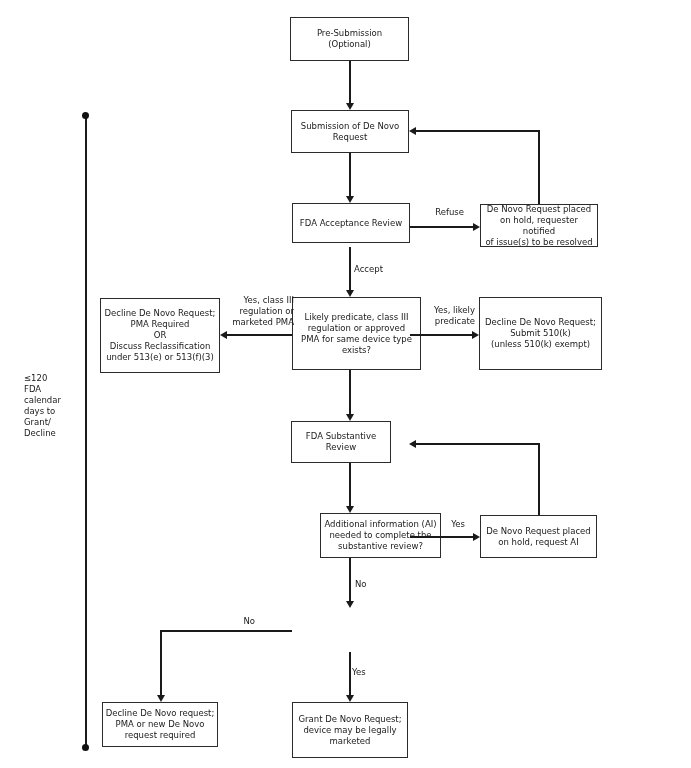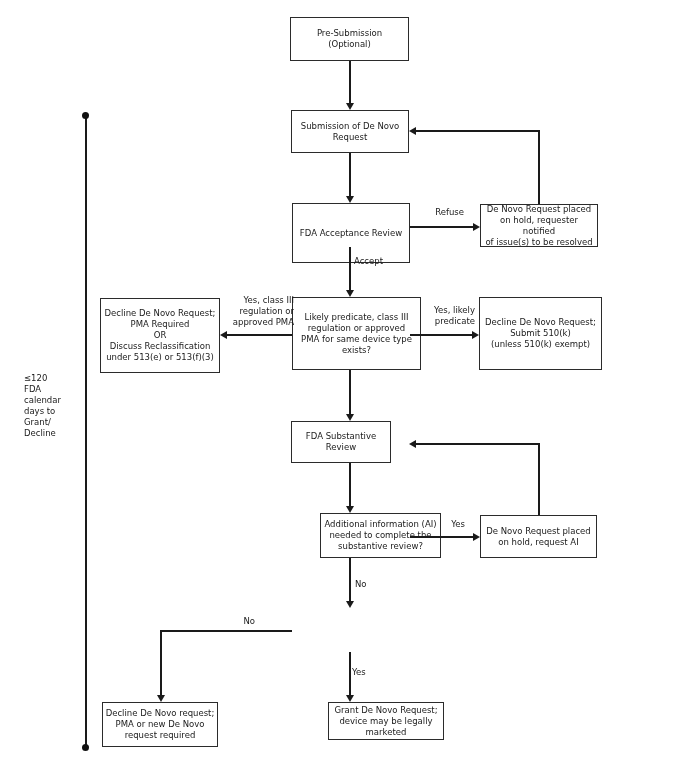--- a/index.html
+++ b/index.html
@@ -59,21 +59,21 @@
 </style>
 </head>
 <body>
 
 <div id="canvas">
 
   <div class="box" style="left:291px; top:110px; width:118px; height:43px;">Submission of De Novo
 Request</div>
   <div class="box" style="left:290px; top:17px;  width:119px; height:44px;">Pre-Submission
 (Optional)</div>
-  <div class="box" style="left:292px; top:203px; width:118px; height:60px;">FDA Acceptance Review</div>
+  <div class="box" style="left:292px; top:203px; width:118px; height:40px;">FDA Acceptance Review</div>
   <div class="box" style="left:480px; top:204px; width:118px; height:43px;">De Novo Request placed
 on hold, requester notified
 of issue(s) to be resolved</div>
   <div class="box" style="left:292px; top:297px; width:129px; height:73px;">Likely predicate, class III
 regulation or approved
 PMA for same device type
 exists?</div>
   <div class="box" style="left:100px; top:298px; width:120px; height:75px;">Decline De Novo Request;
 PMA Required
 OR
@@ -84,21 +84,21 @@
 (unless 510(k) exempt)</div>
   <div class="box" style="left:291px; top:421px; width:100px; height:42px;">FDA Substantive Review</div>
   <div class="box" style="left:289px; top:513px; width:121px; height:45px;margin-left:31px;">Additional information (AI)
 needed to complete the
 substantive review?</div>
   <div class="box" style="left:480px; top:515px; width:117px; height:43px;">De Novo Request placed
 on hold, request AI</div>
   <div class="box" style="left:102px; top:702px; width:116px; height:45px;">Decline De Novo request;
 PMA or new De Novo
 request required</div>
-  <div class="box" style="left:292px; top:702px; width:116px; height:38px;margin-left:36px;">Grant De Novo Request;
+  <div class="box" style="left:292px; top:702px; width:116px; height:56px;">Grant De Novo Request;
 device may be legally
 marketed</div>
 
   <div class="vline" style="left:349px; top:61px;  height:42px;"></div>
   <div class="arr-d" style="left:346px; top:103px;"></div>
 
   <div class="vline" style="left:349px; top:153px; height:43px;"></div>
   <div class="arr-d" style="left:346px; top:196px;"></div>
 
   <div class="vline" style="left:349px; top:247px; height:43px;"></div>
@@ -131,24 +131,24 @@
   <div class="arr-r" style="left:473px; top:533px;"></div>
   <div class="vline" style="left:538px; top:443px; height:72px;"></div>
   <div class="hline" style="left:416px; top:443px; width:123px;"></div>
   <div class="arr-l" style="left:409px; top:440px;"></div>
 
   <div class="hline" style="left:160px; top:630px; width:132px;"></div>
   <div class="vline" style="left:160px; top:630px; height:65px;"></div>
   <div class="arr-d" style="left:157px; top:695px;"></div>
 
   <div class="lbl center" style="left:424px; top:207px; width:40px;">Refuse</div>
-  <div class="lbl" style="left:354px; top:256px;">Accept</div>
+  <div class="lbl" style="left:354px; top:264px;">Accept</div>
   <div class="lbl center" style="left:222px; top:295px; width:72px;">Yes, class III
 regulation or
-approved PMA</div>
+marketed PMA</div>
   <div class="lbl center" style="left:420px; top:305px; width:55px;">Yes, likely
 predicate</div>
   <div class="lbl center" style="left:430px; top:519px; width:35px;">Yes</div>
   <div class="lbl" style="left:355px; top:579px;">No</div>
   <div class="lbl center" style="left:215px; top:616px; width:40px;">No</div>
   <div class="lbl" style="left:352px; top:667px;">Yes</div>
 
   <div class="vline" style="left:85px; top:115px; height:632px;"></div>
   <div class="dot" style="left:82px; top:112px;"></div>
   <div class="dot" style="left:82px; top:744px;"></div>

